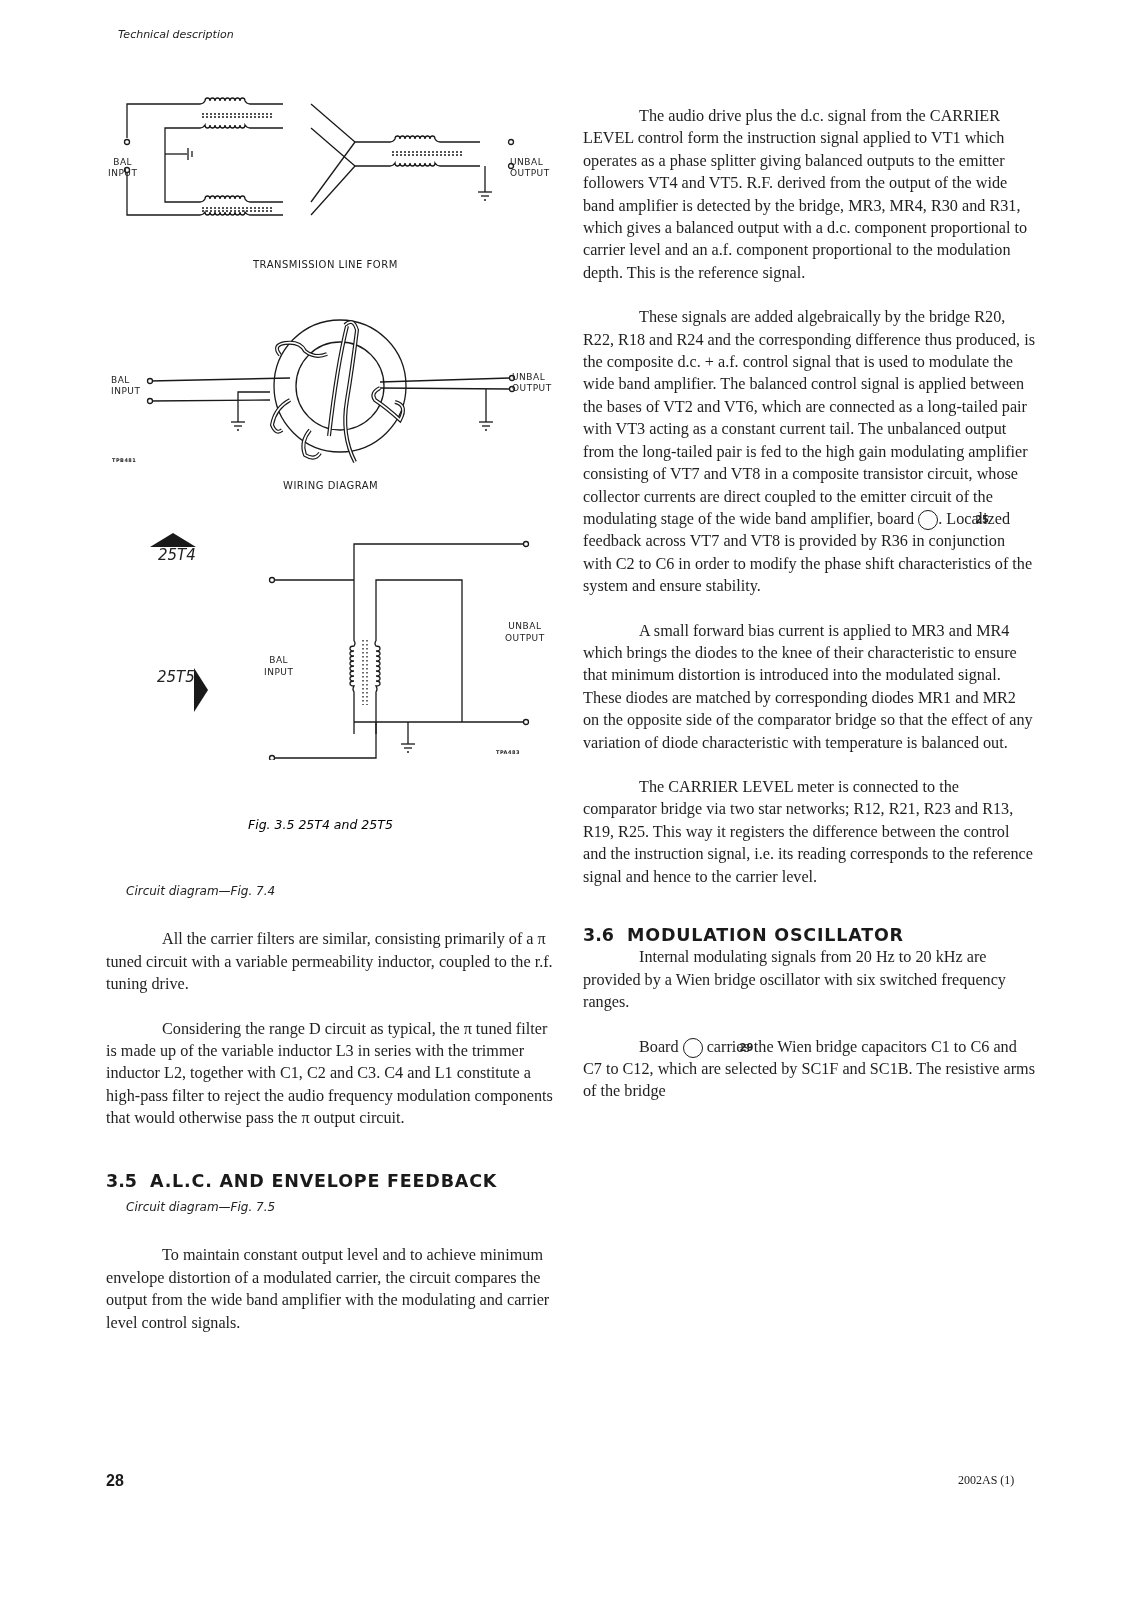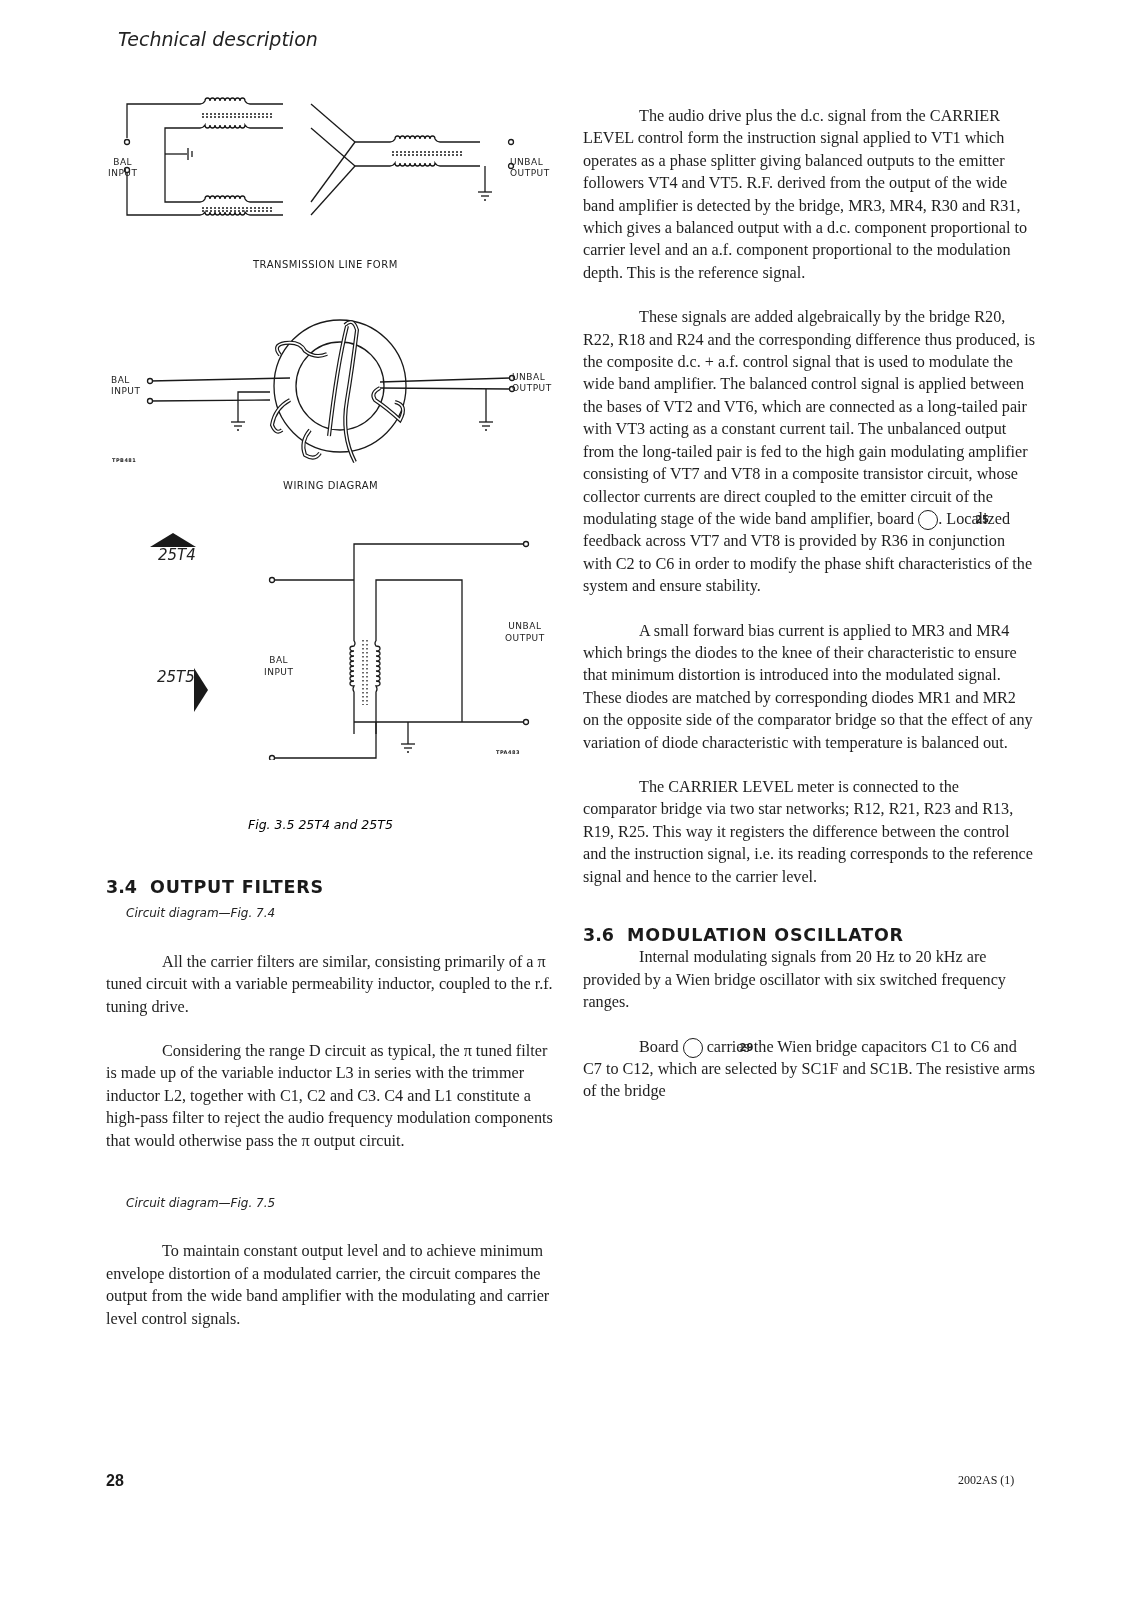--- a/index.html
+++ b/index.html
@@ -1,17 +1,17 @@
 <!DOCTYPE html>
 <html><head>
 <meta charset="utf-8">
 <style>
   html, body { margin: 0; padding: 0; background: #ffffff; }
   body { width: 1135px; height: 1600px; position: relative; overflow: hidden; color: #1a1a1a; }
-  .running-head { position: absolute; left: 118px; top: 28px; font-family: "DejaVu Sans", sans-serif; font-style: italic; font-size: 19px; color: #222; }
+  .running-head { position: absolute; left: 118px; top: 28px; font-family: "DejaVu Sans", sans-serif; font-style: italic; font-size: 11px; color: #222; }
   .fig { position: absolute; }
   .fig svg { display: block; }
   .fig-label { position: absolute; font-family: "DejaVu Sans", sans-serif; font-size: 9px; letter-spacing: 0.5px; color: #222; }
   .fig-caption { position: absolute; left: 248px; top: 817px; font-family: "DejaVu Sans", sans-serif; font-style: italic; font-size: 12.5px; color: #000000; }
   .pin-label { position: absolute; font-family: "DejaVu Sans", sans-serif; font-style: italic; font-size: 15px; color: #222; }
   .col { position: absolute; width: 460px; font-family: "Liberation Serif", serif; font-size: 16.2px; line-height: 22.4px; color: #1f1f1f; }
   .col p { margin: 0 0 22px 0; text-indent: 56px; }
   .sec-head { font-family: "DejaVu Sans", sans-serif; font-weight: bold; font-size: 17.5px; letter-spacing: 0.8px; color: #1a1a1a; margin: 0; }
   .sec-head .num { display: inline-block; width: 44px; letter-spacing: 0; }
   .sec-sub { font-family: "DejaVu Sans", sans-serif; font-style: italic; font-size: 12px; margin: 4px 0 26px 20px; color: #222; }
@@ -161,24 +161,24 @@
   </div>
 <div class="fig-label" style="left:505px; top:620px; line-height:12px; text-align:center;">
     <div>UNBAL</div>
     <div>OUTPUT</div>
   </div>
 <div class="fig-label" style="left:496px; top:749px; font-size:5px; font-weight:bold;">TPA483</div>
 
 <div class="fig-caption">Fig. 3.5   25T4 and 25T5</div>
 
 <div class="col" style="left:106px; top:876px; width:452px;">
-  <h2 class="sec-head"><span class="num">3.4</span><span>OUTPUT FILTERS</span></h2>
   <div class="sec-sub">Circuit diagram—Fig. 7.4</div>
   <p>All the carrier filters are similar, consisting primarily of a π tuned circuit with a variable permeability inductor, coupled to the r.f. tuning drive.</p>
   <p style="margin-bottom:40px;">Considering the range D circuit as typical, the π tuned filter is made up of the variable inductor L3 in series with the trimmer inductor L2, together with C1, C2 and C3.   C4 and L1 constitute a high-pass filter to reject the audio frequency modulation components that would otherwise pass the π output circuit.</p>
+  <h2 class="sec-head"><span class="num">3.5</span><span>A.L.C. AND ENVELOPE FEEDBACK</span></h2>
   <div class="sec-sub">Circuit diagram—Fig. 7.5</div>
   <p>To maintain constant output level and to achieve minimum envelope distortion of a modulated carrier, the circuit compares the output from the wide band amplifier with the modulating and carrier level control signals.</p>
 </div>
 
 <div class="col" style="left:583px; top:105px; width:452px;">
   <p>The audio drive plus the d.c. signal from the CARRIER LEVEL control form the instruction signal applied to VT1 which operates as a phase splitter giving balanced outputs to the emitter followers VT4 and VT5.   R.F. derived from the output of the wide band amplifier is detected by the bridge, MR3, MR4, R30 and R31, which gives a balanced output with a d.c. component proportional to carrier level and an a.f. component proportional to the modulation depth.   This is the reference signal.</p>
   <p><span>These signals are added algebraically by the bridge R20, R22, R18 and R24 and the corresponding difference thus produced, is the composite d.c. + a.f. control signal that is used to modulate the wide band amplifier.   The balanced control signal is applied between the bases of VT2 and VT6, which are connected as a long-tailed pair with VT3 acting as a constant current tail.   The unbalanced output from the long-tailed pair is fed to the high gain modulating amplifier consisting of VT7 and VT8 in a composite transistor circuit, whose collector currents are direct coupled to the emitter circuit of the modulating stage of the wide band amplifier, board</span> <span class="circled">25</span><span>.   Localized feedback across VT7 and VT8 is provided by R36 in conjunction with C2 to C6 in order to modify the phase shift characteristics of the system and ensure stability.</span></p>
   <p>A small forward bias current is applied to MR3 and MR4 which brings the diodes to the knee of their characteristic to ensure that minimum distortion is introduced into the modulated signal. These diodes are matched by corresponding diodes MR1 and MR2 on the opposite side of the comparator bridge so that the effect of any variation of diode characteristic with temperature is balanced out.</p>
   <p style="margin-bottom:36px;">The CARRIER LEVEL meter is connected to the comparator bridge via two star networks;  R12, R21, R23 and R13, R19, R25.   This way it registers the difference between the control and the instruction signal, i.e. its reading corresponds to the reference signal and hence to the carrier level.</p>
   <h2 class="sec-head"><span class="num">3.6</span><span>MODULATION OSCILLATOR</span></h2>

